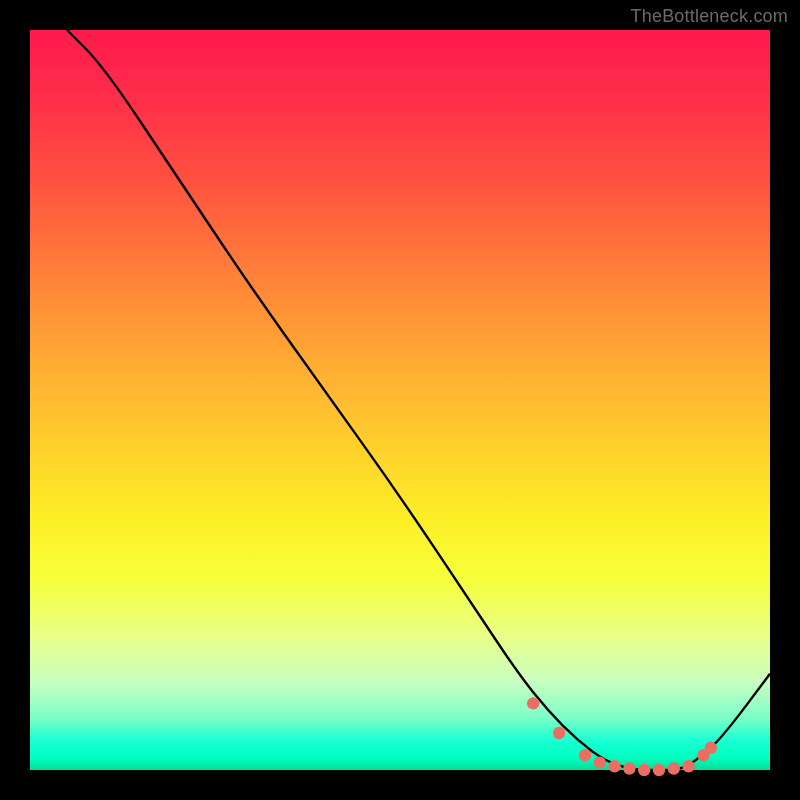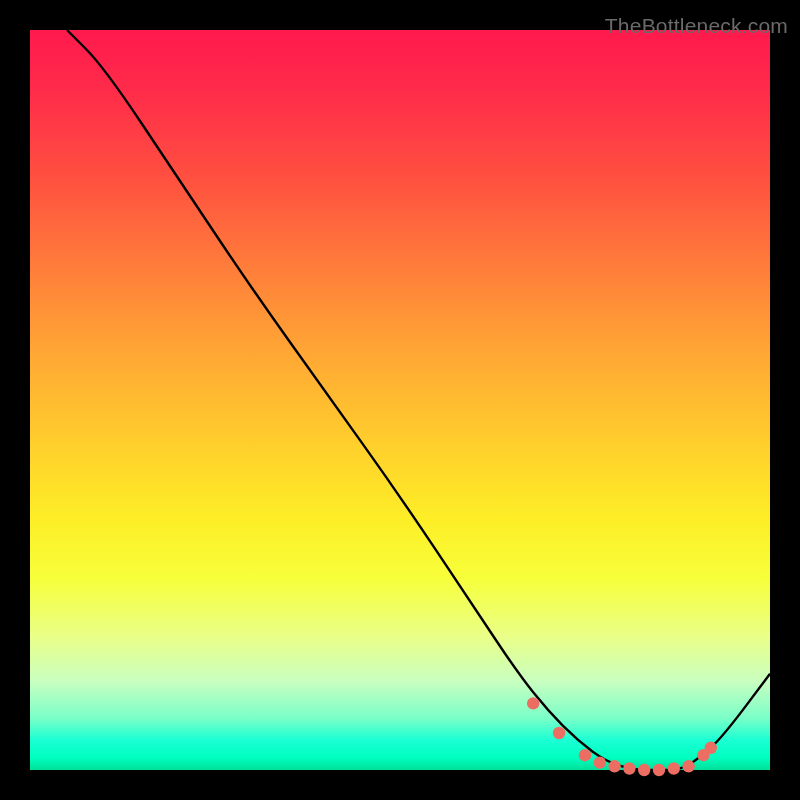--- a/index.html
+++ b/index.html
@@ -55,24 +55,24 @@
     fill: none;
     stroke: #000;
     stroke-width: 2.4;
   }
   .dot {
     fill: #ec6e62;
     stroke: none;
   }
   .attribution {
     position: absolute;
-    top: 14px;
+    top: 6px;
     right: 12px;
     color: #6a6a6a;
-    font-size: 21px;
+    font-size: 18px;
     letter-spacing: 0.2px;
     font-weight: 400;
   }
 </style>
 </head>
 <body>
 
 <div class="frame">
   <div class="plot-area"></div>
 

